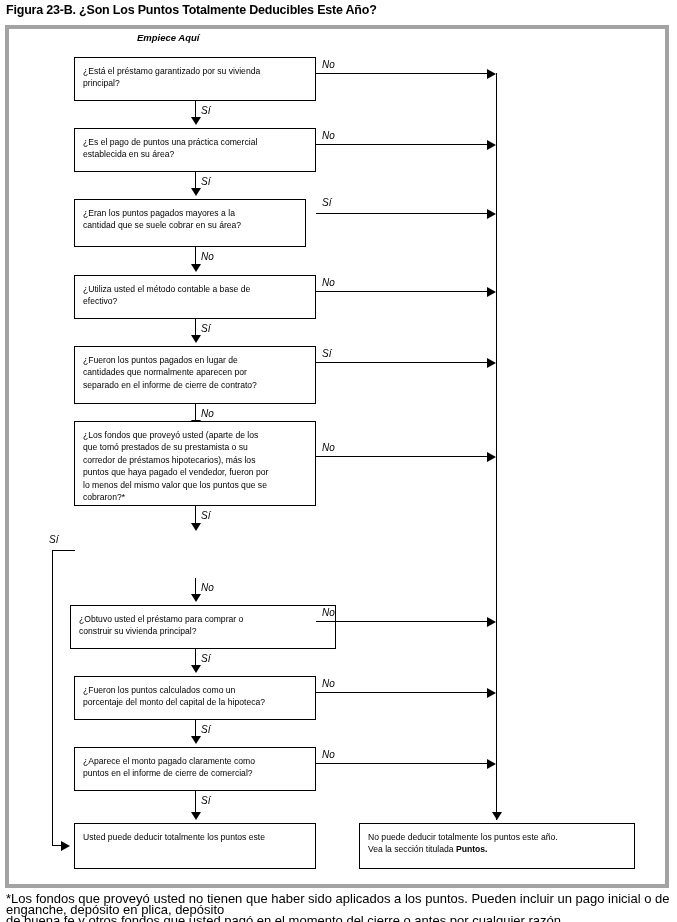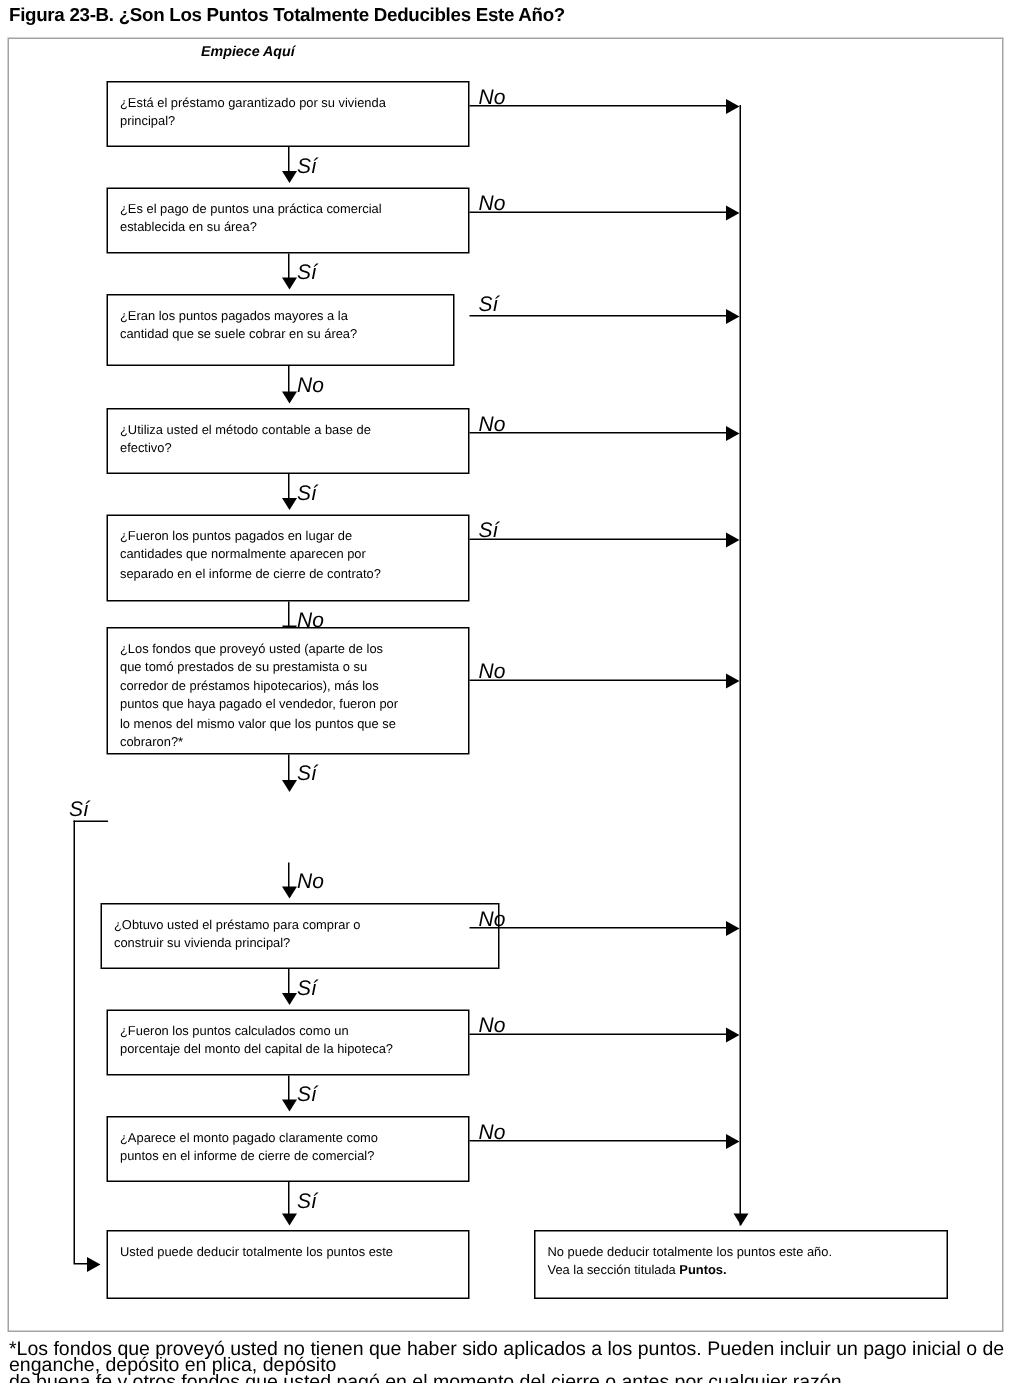--- a/index.html
+++ b/index.html
@@ -8,21 +8,21 @@
     font-family:"Liberation Sans","DejaVu Sans",sans-serif;
     color:#000000;
   }
   #figure-title{
     position:absolute;left:6px;top:3px;width:660px;
     font-size:12.5px;font-weight:bold;letter-spacing:-0.2px;
     white-space:nowrap;
   }
   #chart-frame{
     position:absolute;left:5px;top:25px;width:664px;height:863px;
-    border:1px solid #a3a3a3;box-sizing:border-box;
+    border:4px solid #a3a3a3;box-sizing:border-box;
   }
   #footnote{
     position:absolute;left:6px;top:893px;width:664px;
     font-size:13px;line-height:11px;
   }
   
   .node{
     position:absolute;border:1px solid #000;box-sizing:border-box;
     background:#fff;font-size:8.6px;line-height:12.4px;
     padding:7px 0 0 8px;
@@ -40,21 +40,21 @@
     position:absolute;width:0;height:0;
     border-left:5px solid transparent;border-right:5px solid transparent;
     border-top:8px solid #000;
   }
   .arrow-right{
     position:absolute;width:0;height:0;
     border-top:5px solid transparent;border-bottom:5px solid transparent;
     border-left:9px solid #000;
   }
   .edge-label{
-    position:absolute;font-size:14px;font-style:italic;white-space:nowrap;
+    position:absolute;font-size:10px;font-style:italic;white-space:nowrap;
   }
 </style>
 </head>
 <body>
 
 <div id="figure-title">Figura 23-B. ¿Son Los Puntos Totalmente Deducibles Este Año?</div>
 
 <div id="chart-frame">
 
   <div class="start-label" style="left:128px;top:3px;">Empiece Aquí</div>

